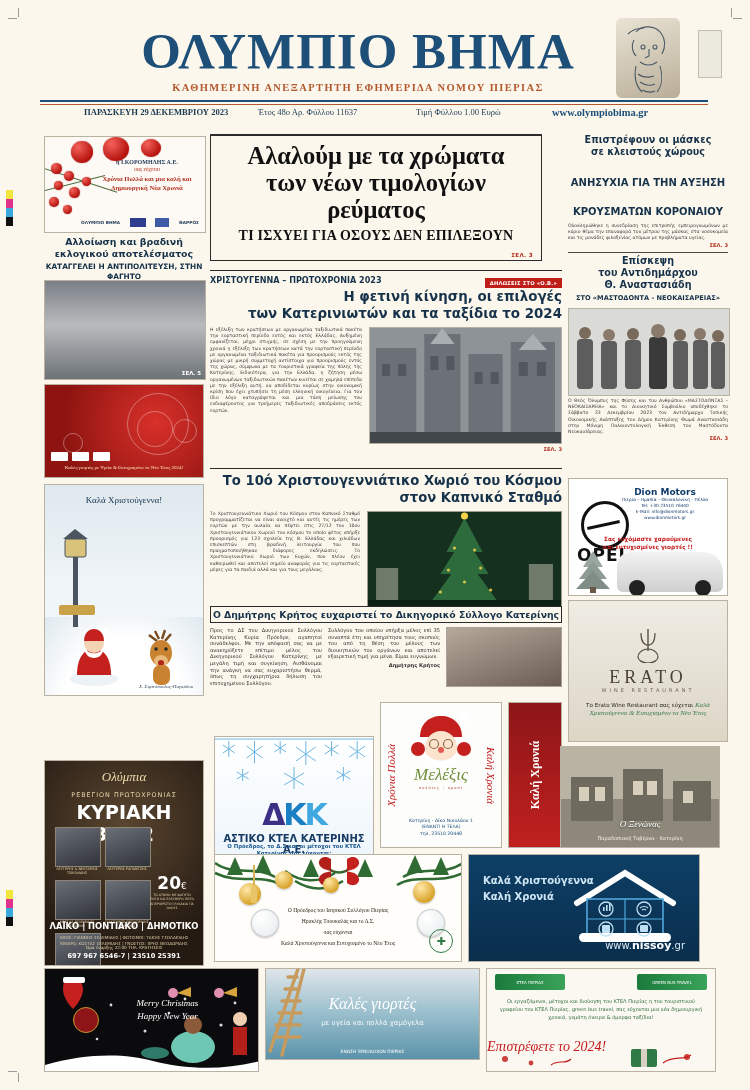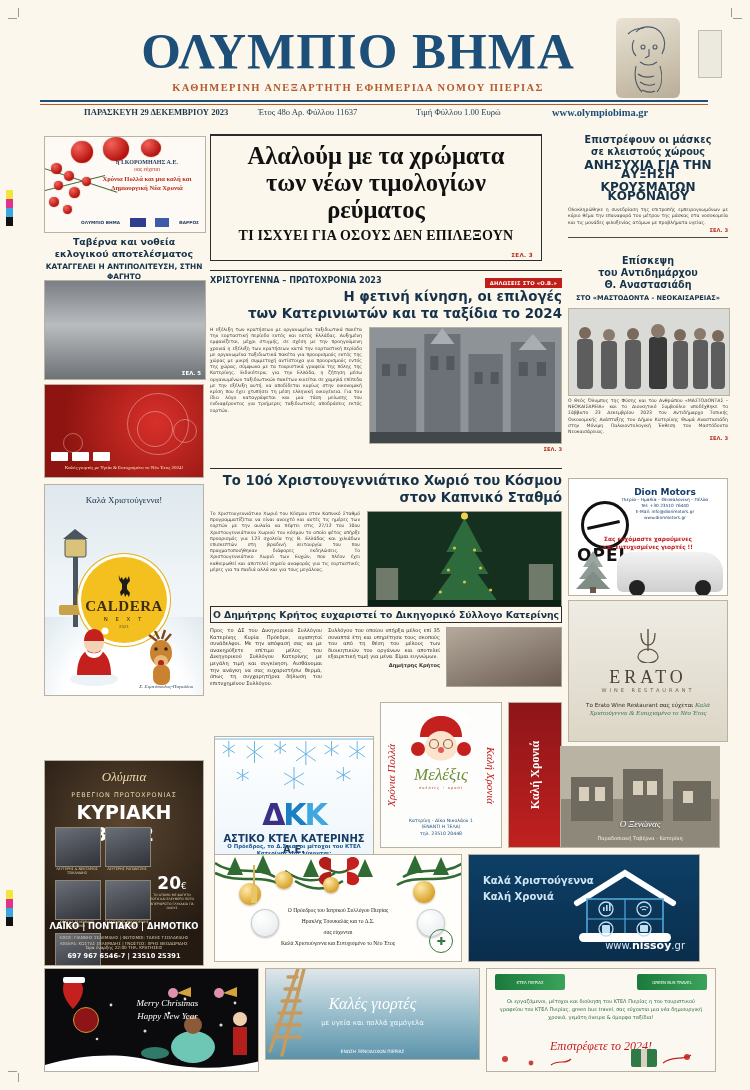--- a/index.html
+++ b/index.html
@@ -121,21 +121,21 @@
   .art-photo{
     position:absolute;left:22px;top:272px;width:160px;height:98px;
     background:linear-gradient(180deg,#7a7f86,#b9bcbe 45%,#6d7277);
     border:1px solid #b9b2a2;overflow:hidden;
   }
   .art-photo .sel{position:absolute;right:4px;bottom:3px;font-size:5.4px;font-weight:bold;color:#fff;}
 
   
   .r-masks{position:absolute;left:546px;top:126px;width:160px;height:116px;}
   .r-masks .hl{font-size:9.6px;line-height:12px;font-weight:bold;color:#16324a;text-align:center;}
-  .r-masks .sub{font-size:12px;line-height:9.3px;font-weight:bold;color:#16324a;text-align:center;margin-top:3px;}
+  .r-masks .sub{font-size:10px;line-height:9.3px;font-weight:bold;color:#16324a;text-align:center;margin-top:20px;}
   .r-masks .bd{margin-top:6px;}
   .hr-dark{height:1px;background:#4a4a4a;margin:4px 0;}
   .r-visit{position:absolute;left:546px;top:247px;width:160px;height:50px;text-align:center;}
   .r-visit .hl{font-size:9.6px;line-height:12px;font-weight:bold;color:#16324a;}
   .r-visit .sub{font-size:6.6px;font-weight:bold;color:#16324a;margin-top:3px;}
   .r-photo{position:absolute;left:546px;top:300px;width:160px;height:86px;background:linear-gradient(180deg,#d7d6d2,#9d9c98);border:1px solid #b8b2a3;overflow:hidden;}
   .r-body{position:absolute;left:546px;top:390px;width:160px;height:76px;}
 
   
   .feat{position:absolute;left:188px;top:262px;width:352px;height:194px;}
@@ -273,21 +273,21 @@
 
   .ad-kales{left:243px;top:960px;width:215px;height:92px;background:linear-gradient(180deg,#dfe6ea 0%,#9fc2cf 45%,#5b93ab 100%);}
   .ad-kales .t1{position:absolute;left:0;right:0;top:26px;text-align:center;font-family:"Liberation Serif",serif;font-style:italic;font-size:16px;color:#fff;}
   .ad-kales .t2{position:absolute;left:0;right:0;top:50px;text-align:center;font-size:7px;color:#f0f6f8;}
   .ad-kales .org{position:absolute;left:0;right:0;bottom:5px;text-align:center;font-size:4.4px;color:#fff;}
 
   .ad-ktel{left:464px;top:960px;width:230px;height:104px;background:#fbf8f2;}
   .ad-ktel .logos{position:absolute;left:8px;right:8px;top:5px;display:flex;justify-content:space-between;}
   .ad-ktel .lg{width:70px;height:16px;background:linear-gradient(90deg,#1b7a3c,#3aa35a);border-radius:2px;}
   .ad-ktel .txt{position:absolute;left:10px;right:10px;top:28px;text-align:center;font-size:5px;color:#2c6e3c;line-height:8px;}
-  .ad-ktel .script{position:absolute;left:0;right:0;top:70px;text-align:center;font-family:"Liberation Serif",serif;font-style:italic;font-size:12px;color:#c2181a;}
+  .ad-ktel .script{position:absolute;left:0;right:0;top:70px;font-family:"Liberation Serif",serif;font-style:italic;font-size:14px;color:#c2181a;}
 </style>
 </head>
 <body>
 
 <div class="page">
 
   <div class="cmark h" style="left:8px;top:18px;"></div>
   <div class="cmark v" style="left:18px;top:8px;"></div>
   <div class="cmark h" style="right:8px;top:18px;"></div>
   <div class="cmark v" style="right:18px;top:8px;"></div>
@@ -362,21 +362,21 @@
       </div>
       <div class="korom-logos">
         <span>ΟΛΥΜΠΙΟ ΒΗΜΑ</span>
         <i class="lgbox"></i>
         <i class="lgbox2"></i>
         <span>ΘΑΡΡΟΣ</span>
       </div>
     </div>
 
     <div class="art-nothia">
-      <div class="t1">Ταβέρνα και νοθεία</div>
+      <div class="t1">Αλλοίωση και βραδινή</div>
       <div class="t1">εκλογικού αποτελέσματος</div>
       <div class="t2">ΚΑΤΑΓΓΕΛΕΙ Η ΑΝΤΙΠΟΛΙΤΕΥΣΗ, ΣΤΗΝ ΦΑΓΗΤΟ</div>
     </div>
     <div class="art-photo">
       <div class="sel">ΣΕΛ. 5</div>
     </div>
 
     <div class="lead">
       <h1>
         <span>Αλαλούμ με τα χρώματα</span><br>
@@ -534,28 +534,20 @@
 
     <div class="adf ad-caldera">
       <div class="wish">Καλά Χριστούγεννα!</div>
       <div style="position:absolute;left:0;right:0;bottom:0;height:78px;background:radial-gradient(ellipse at 50% 120%,#ffffff 55%,#dfe9ef 100%);"></div>
       <svg style="position:absolute;left:4px;top:28px;" width="56" height="120" viewBox="0 0 56 120">
         <rect x="24" y="40" width="5" height="74" fill="#4b5560"></rect>
         <rect x="16" y="26" width="21" height="18" rx="2" fill="#d9c37a" stroke="#4b5560"></rect>
         <polygon points="14,26 39,26 26,16" fill="#4b5560"></polygon>
         <rect x="10" y="92" width="36" height="10" rx="2" fill="#c9a24a"></rect>
       </svg>
-      <div class="cald-logo">
-        <svg width="26" height="26" viewBox="0 0 26 26">
-          <path d="M8 3l1 4 2-2 1 3 3-3 1 3 2-4 1 5c0 0-2 2-3 4v4l3 4-1 4-2-3-2 3-1-4-3 3-1-4 2-3v-5c-1-2-4-4-3-9z" fill="#1b1b1b"></path>
-        </svg>
-        <div class="nm">CALDERA</div>
-        <div class="sub">N E X T</div>
-        <div class="yr">2021</div>
-      </div>
       <svg style="position:absolute;left:18px;bottom:8px;" width="62" height="66" viewBox="0 0 62 66">
         <ellipse cx="31" cy="58" rx="24" ry="7" fill="#ecf2f5"></ellipse>
         <path d="M14 54c0-16 6-26 17-26s17 10 17 26z" fill="#c4201d"></path>
         <circle cx="31" cy="22" r="10" fill="#f3d3b4"></circle>
         <path d="M21 20c0-8 5-12 10-12s10 4 10 12z" fill="#c4201d"></path>
         <circle cx="42" cy="10" r="3.5" fill="#fff"></circle>
         <path d="M22 27c3 7 15 7 18 0 1 6-4 10-9 10s-10-4-9-10z" fill="#fff"></path>
       </svg>
       <svg style="position:absolute;right:14px;bottom:6px;" width="46" height="62" viewBox="0 0 46 62">
         <path d="M12 4l4 8M22 3l-3 9M6 8l8 6M28 7l-6 7" stroke="#7a4a1e" stroke-width="2.4" fill="none"></path>

